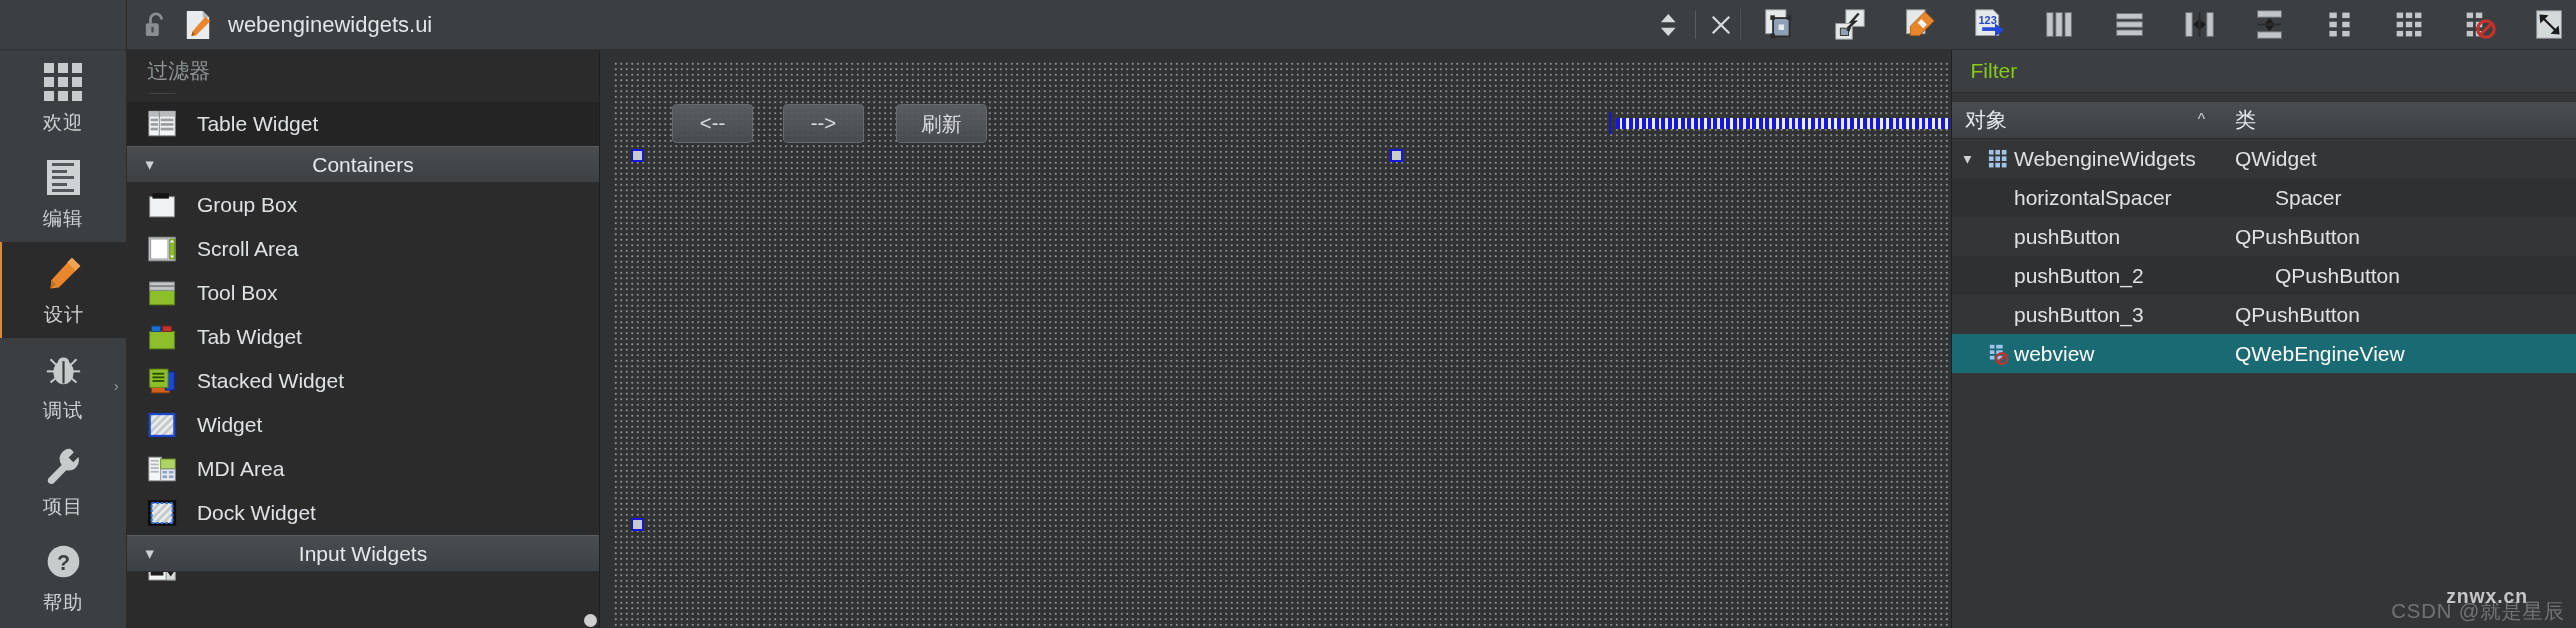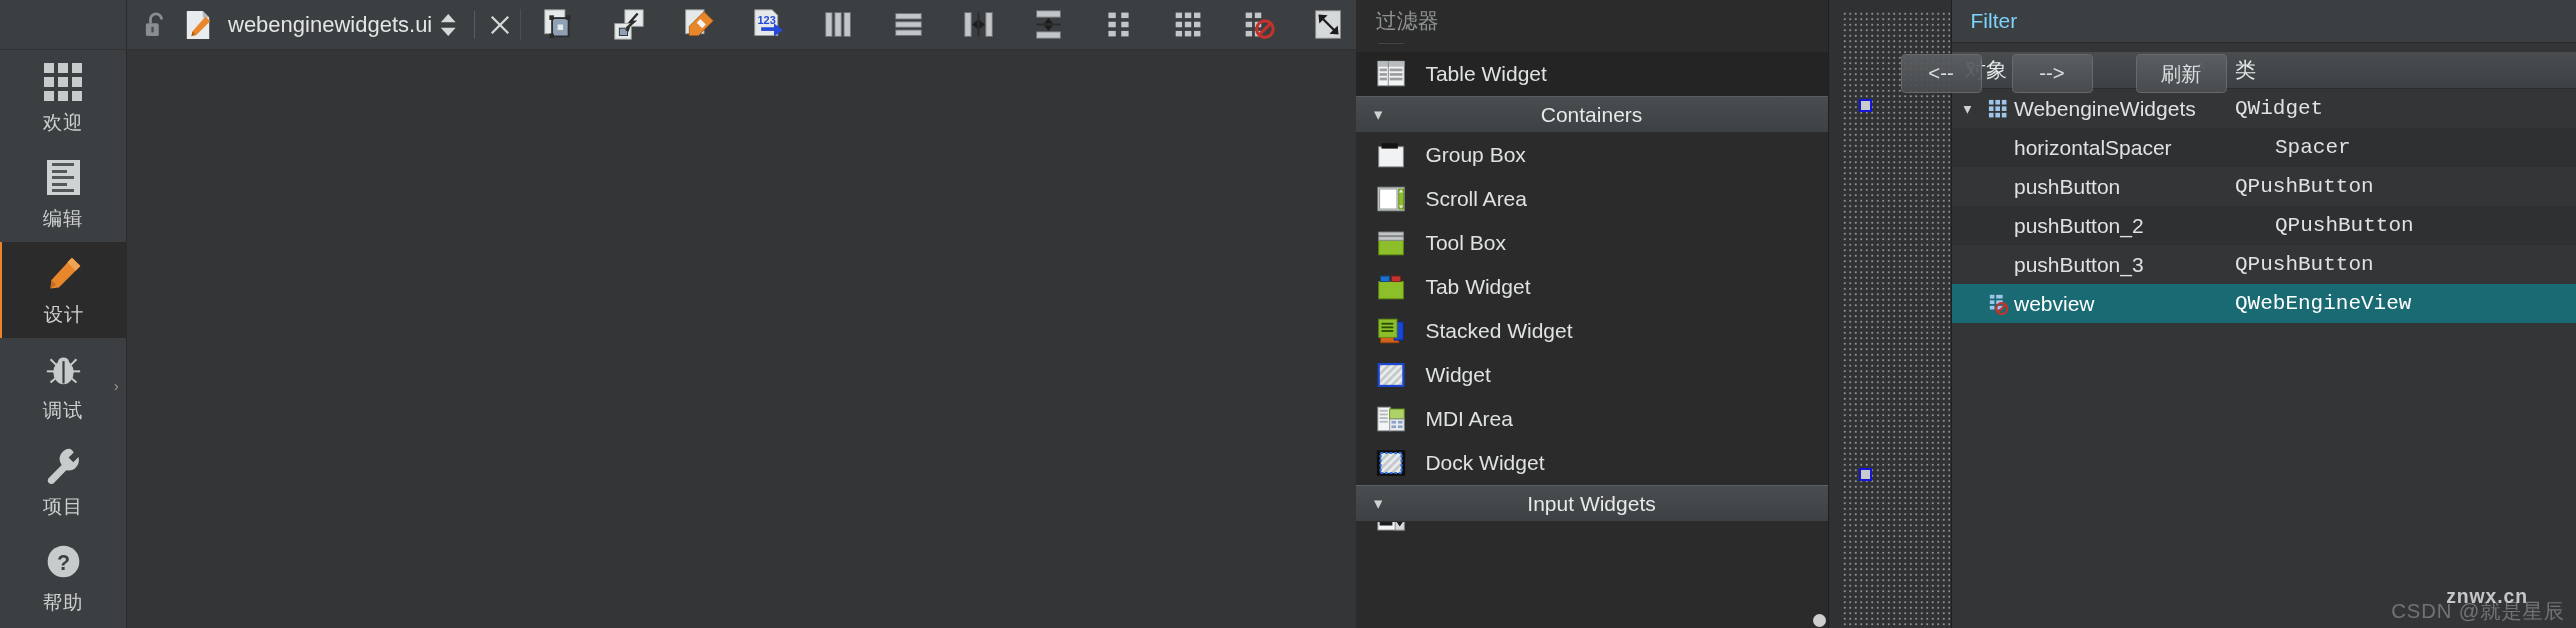--- a/index.html
+++ b/index.html
@@ -39,21 +39,21 @@
 
   
   .ico-grid { display: grid; grid-template-columns: repeat(3, 10.2px); grid-template-rows: repeat(3, 10.2px); gap: 3.7px; }
   .ico-grid i { background: #c8cbcc; display:block; }
   
   .ico-lines { width: 33px; height: 35px; background: #cfd2d3; display:flex; flex-direction:column; justify-content:center; gap:3.7px; padding: 0 5.5px; }
   .ico-lines i { height: 2.8px; background: #55585a; display:block; }
   .ico-lines i.s { width: 70%; }
 
   
-  #right-of-modebar { flex: 1 1 auto; display:flex; flex-direction: row; min-width:0; }
+  #right-of-modebar { flex: 1 1 auto; display:flex; flex-direction: column; min-width:0; }
 
   
   #toolbar {
     height: 50px; background: #3c3f41;
     border-bottom: 0.9px solid #2e3032;
     display: flex; align-items: center;
     flex: 0 0 50px;
   }
   #toolbar .tb-lock { margin-left: 13px; width: 31px; display:flex; align-items:center; justify-content:center; }
   #toolbar .tb-fileicon { margin-left: 11px; width: 31px; display:flex; align-items:center; justify-content:center; }
@@ -163,21 +163,21 @@
   #objtree {
     width: 625px; flex: 0 0 625px;
     background: #333537;
     border-left: 0.9px solid #1f1f1f;
     display: flex; flex-direction: column;
   }
   #ot-filter {
     height: 43px; flex: 0 0 43px;
     background: #3c3f41;
     display:flex; align-items:center; padding-left: 18.5px;
-    color: #7dd3fc; font-size: 21px;
+    color: #84cc16; font-size: 21px;
     border-bottom: 0.9px solid #2b2b2b;
   }
   #ot-gap { height: 9.2px; background: #333537; }
   #ot-head {
     height: 37px; flex: 0 0 37px;
     background: linear-gradient(#4a4d4f, #3e4143);
     border-bottom: 0.9px solid #2a2c2d;
     display: flex; align-items: center;
     color: #e6e9ea; font-size: 21px;
   }
@@ -185,21 +185,21 @@
   #ot-head .c1 .sortmark { color: #cfd2d3; font-size: 15.7px; }
   #ot-head .c2 { padding-left: 15px; }
   #ot-rows { flex: 1 1 auto; }
   .ot-row {
     height: 39px; display: flex; align-items: center;
     color: #dfe2e3; font-size: 21px;
   }
   .ot-row.alt { background: #2e3032; gap: 40px; }
   .ot-row.sel { background: #196a72; color: #ffffff; }
   .ot-row .oc1 { width: 268px; display: flex; align-items: center; }
-  .ot-row .oc2 { padding-left: 15px; font-family: Liberation Mono, monospace; }
+  .ot-row .oc2 { padding-left: 15px; }
   .ot-row .twisty { width: 31px; text-align: center; color: #cfd2d3; font-size: 15.7px; }
   .ot-row .tico { width: 31px; display:flex; align-items:center; justify-content:center; }
   .ot-row .indent34 { width: 31px; }
 
   
   #watermark {
     position: absolute; right: 11px; bottom: 3.7px;
     color: rgba(255,255,255,.30);
     font-size: 20.3px; letter-spacing: 0.9px; pointer-events: none;
     white-space: nowrap;
@@ -644,21 +644,21 @@
         </div>
 
         <div id="wb-scroll"></div>
       </div>
 
       <div id="canvas-wrap">
         <div id="form">
 
           <div class="fbtn" style="left:59px;width:81px;">&lt;--</div>
           <div class="fbtn" style="left:170px;width:81px;">--&gt;</div>
-          <div class="fbtn" style="left:294px;width:91px;">刷新</div>
+          <div class="fbtn" style="left:283px;width:91px;">刷新</div>
 
           <div id="spacer-el">
             <span class="cap"></span>
             <span class="spring"></span>
           </div>
 
           <span class="handle" style="left:17.6px;top:88px;"></span>
           <span class="handle" style="left:17.6px;top:457px;"></span>
           <span class="handle" style="left:777px;top:88px;"></span>
         </div>

